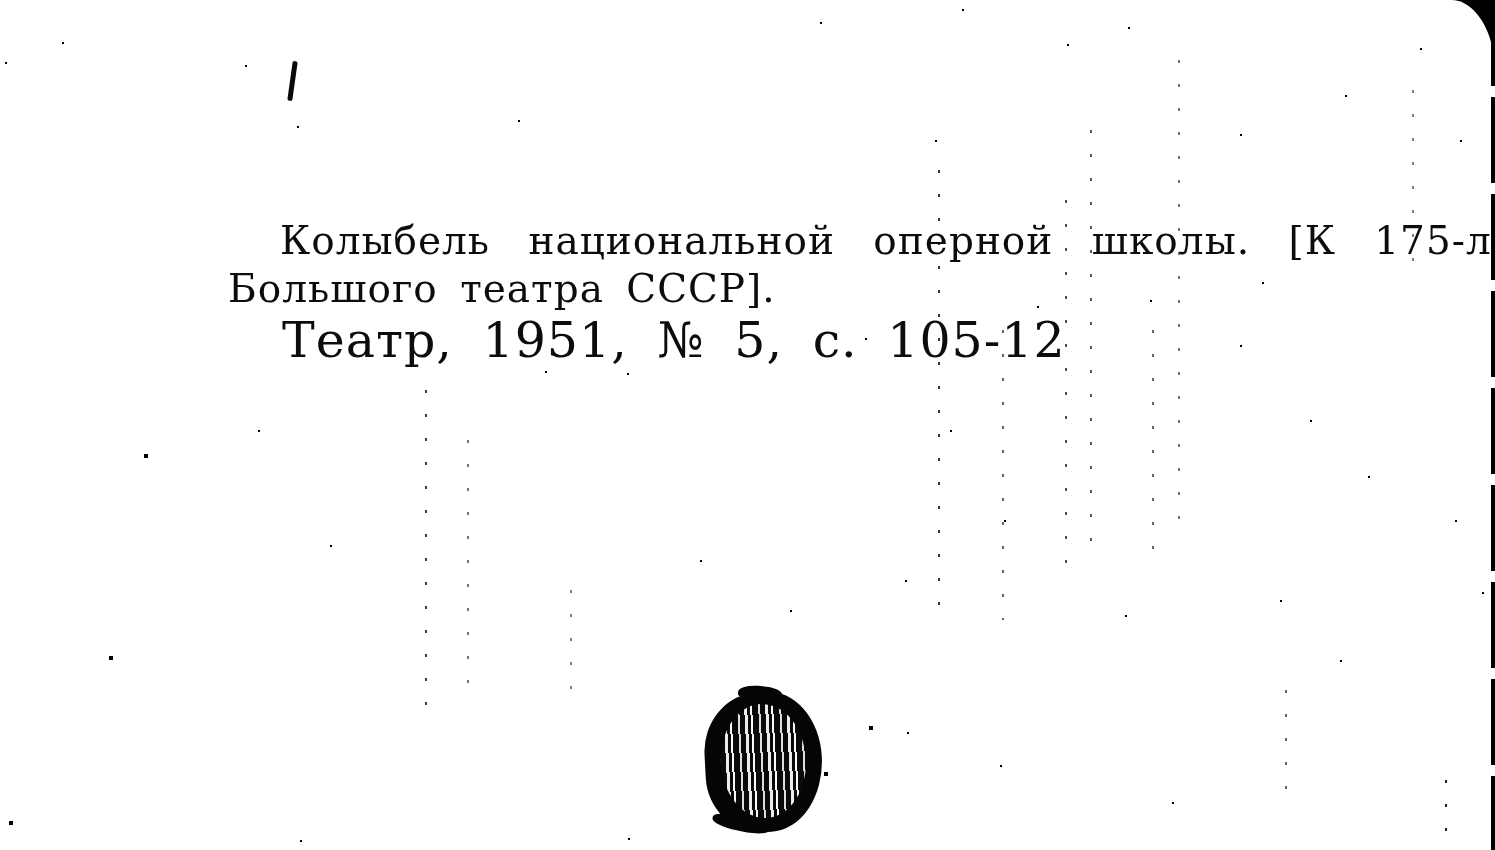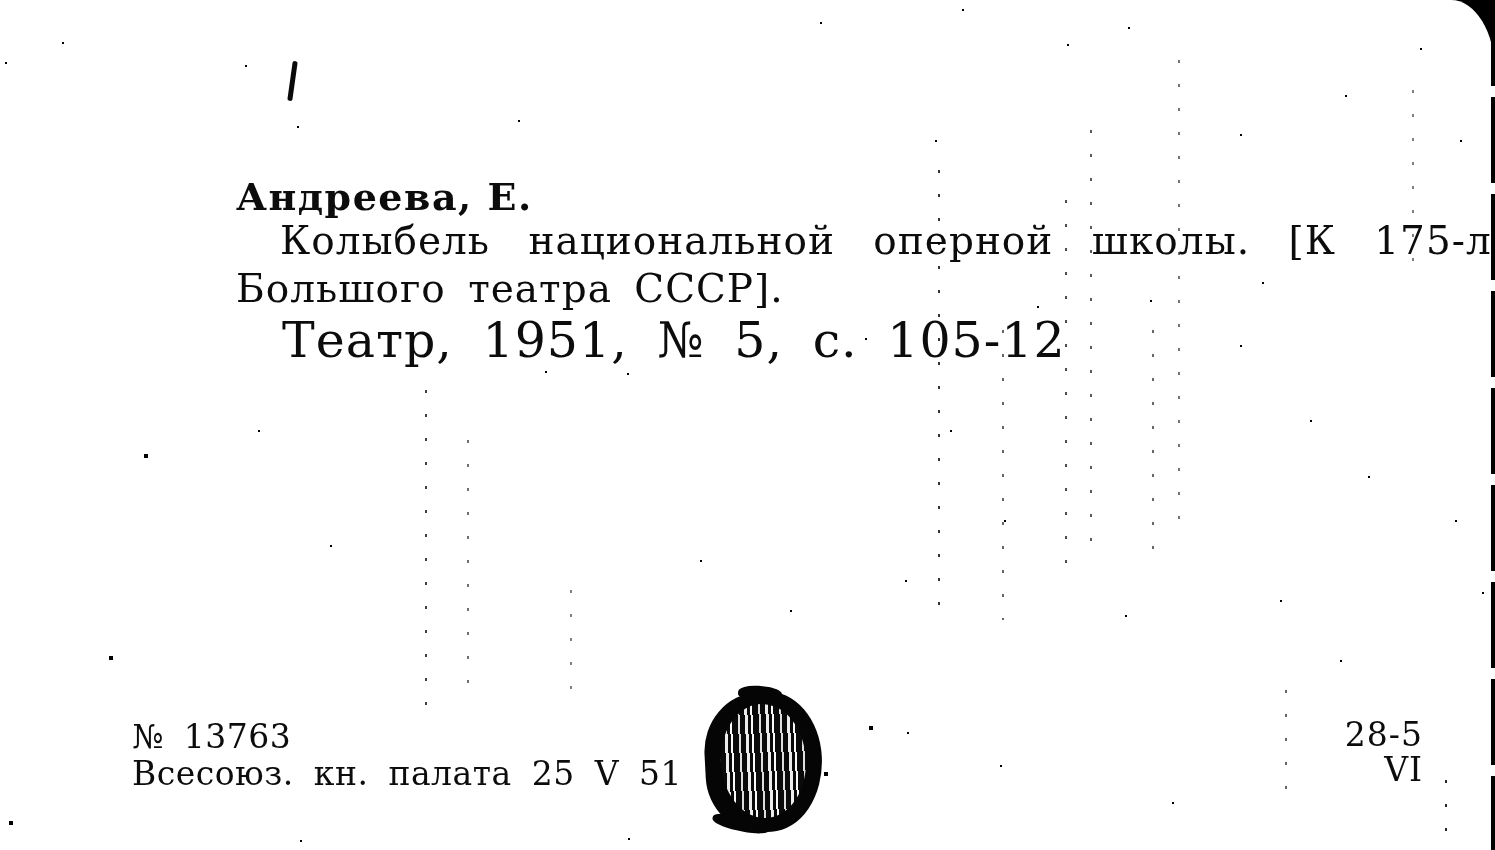--- a/index.html
+++ b/index.html
@@ -10,21 +10,21 @@
     overflow:hidden;
     font-family:"DejaVu Serif","Liberation Serif",serif;
     color:#0c0c0c;
   }
   .txt{position:absolute;white-space:nowrap;line-height:1;}
   .author{
     left:236px;top:178px;
     font-size:38px;font-weight:700;letter-spacing:1.5px;
   }
   .l1{left:280px;top:221px;font-size:39px;word-spacing:25px;letter-spacing:1px;}
-  .l2{left:236px;top:269px;font-size:39px;word-spacing:9px;letter-spacing:1px;}
+  .l2{left:228px;top:269px;font-size:39px;word-spacing:9px;letter-spacing:1px;}
   .l3{left:282px;top:316px;font-size:49px;word-spacing:13px;letter-spacing:1px;}
   .footer-left{
     position:absolute;left:132px;top:718px;
     font-size:33px;line-height:37px;letter-spacing:0.5px;word-spacing:9px;
     white-space:nowrap;
   }
   .footer-right{
     position:absolute;right:72px;top:717px;
     font-size:33px;line-height:35px;letter-spacing:1px;
     text-align:right;white-space:nowrap;
@@ -101,33 +101,24 @@
       245px 65px 0 0 #000, 1460px 140px 0 0 #000, 1482px 592px 0 0 #000;
   }
 </style>
 </head>
 <body>
 
 <div class="card">
 
   <div class="pen-stroke"></div>
 
-  <div class="txt author">Андреева, Е.</div>
   <div class="txt l1">Колыбель национальной оперной школы. [К 175-летию</div>
   <div class="txt l2">Большого театра СССР].</div>
   <div class="txt l3">Театр, 1951, № 5, с. 105-12</div>
 
-  <div class="footer-left">
-    <div>№ 13763</div>
-    <div>Всесоюз. кн. палата 25 V 51</div>
-  </div>
-  <div class="footer-right">
-    <div>28-5</div>
-    <div>VI</div>
-  </div>
 
   <div class="ink-blot-nub-top"></div>
   <div class="ink-blot-nub-bottom"></div>
   <div class="ink-blot">
     <div class="ink-blot-stripes"></div>
   </div>
 
   <div class="corner-black"></div>
   <div class="corner-white"></div>
   <div class="edge-strip"></div>

